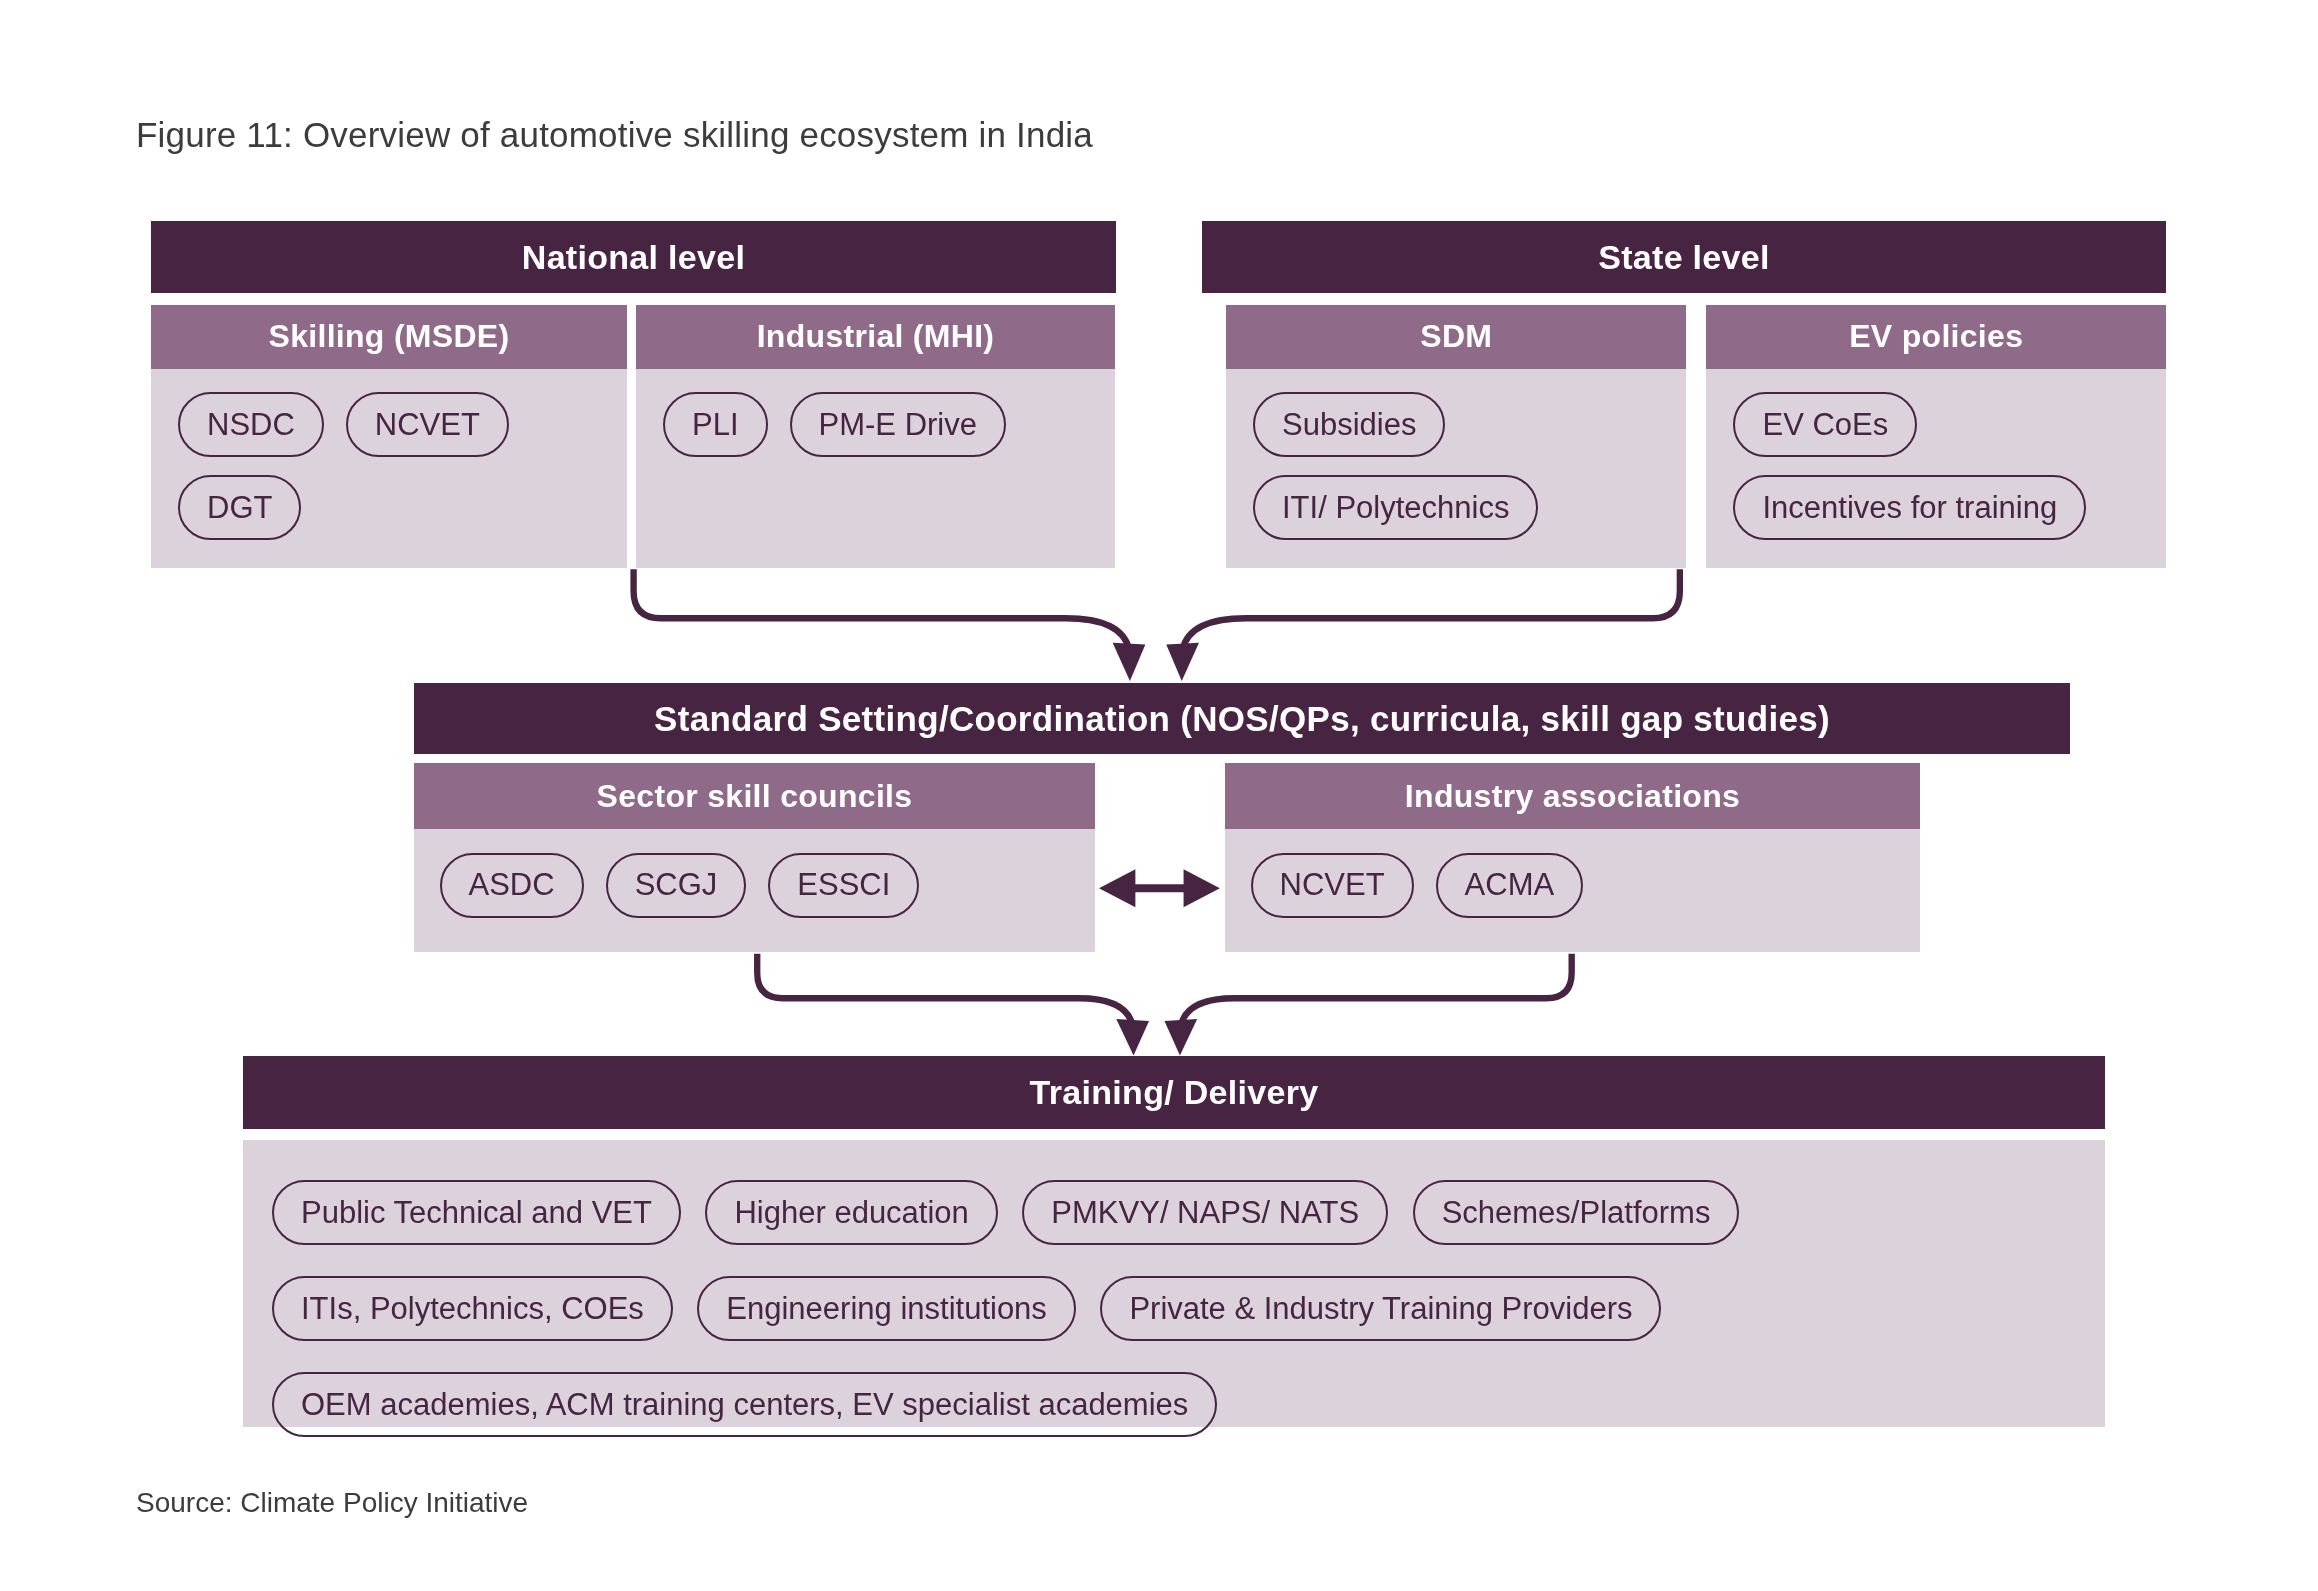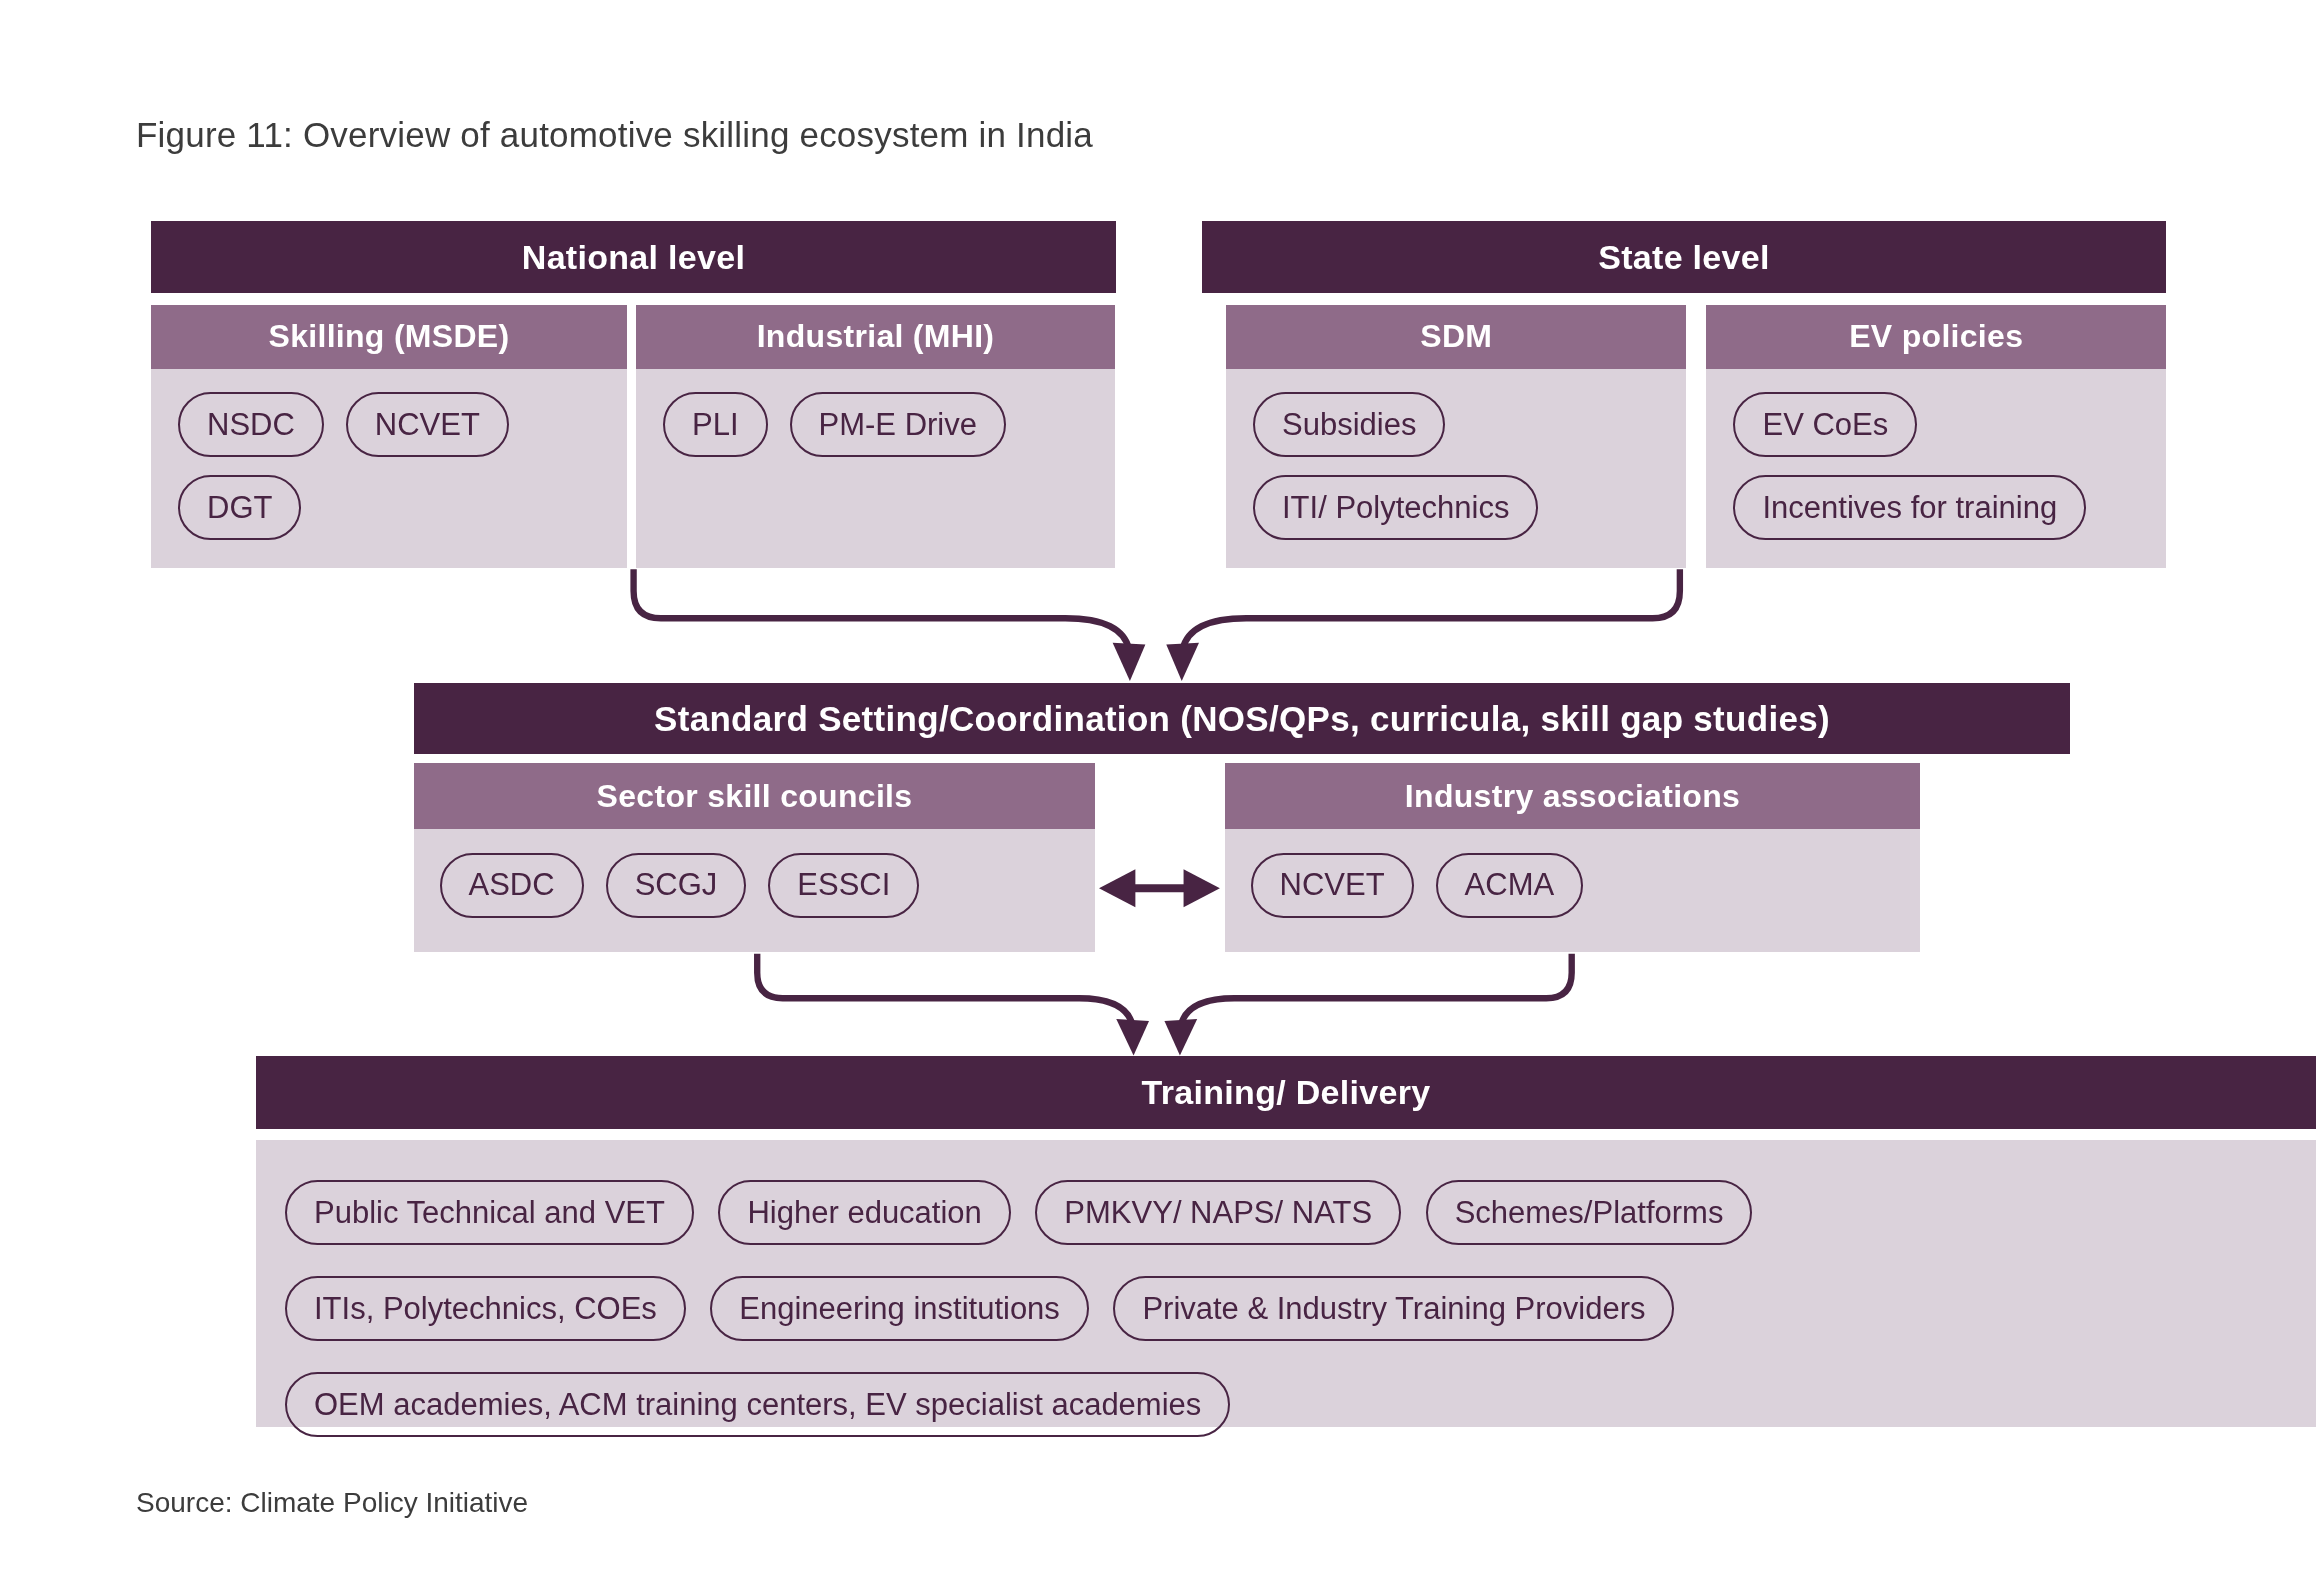--- a/index.html
+++ b/index.html
@@ -123,21 +123,21 @@
         <div class="colbody" style="height:123px;padding:23.6px 25.5px;">
           <div class="pill-row">
             <span class="pill">NCVET</span>
             <span class="pill">ACMA</span>
           </div>
         </div>
       </div>
     </div>
   </section>
 
-  <section class="group" style="left:256px;top:1056px;width:2060px;">
+  <section class="group" style="left:243px;top:1056px;width:1862px;">
     <div class="bar h80">Training/ Delivery</div>
     <div class="colbody" style="height:287px;margin-top:11px;padding:40px 29px;gap:31px;">
       <div class="pill-row" style="gap:24.5px;">
         <span class="pill">Public Technical and VET</span>
         <span class="pill">Higher education</span>
         <span class="pill">PMKVY/ NAPS/ NATS</span>
         <span class="pill">Schemes/Platforms</span>
       </div>
       <div class="pill-row" style="gap:24.5px;">
         <span class="pill">ITIs, Polytechnics, COEs</span>

